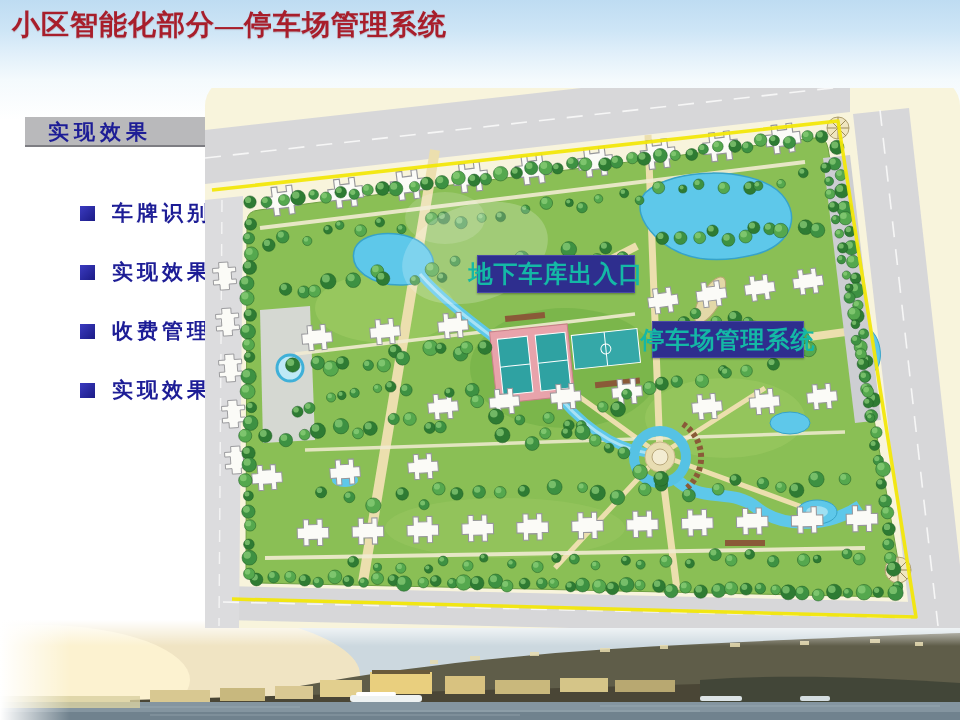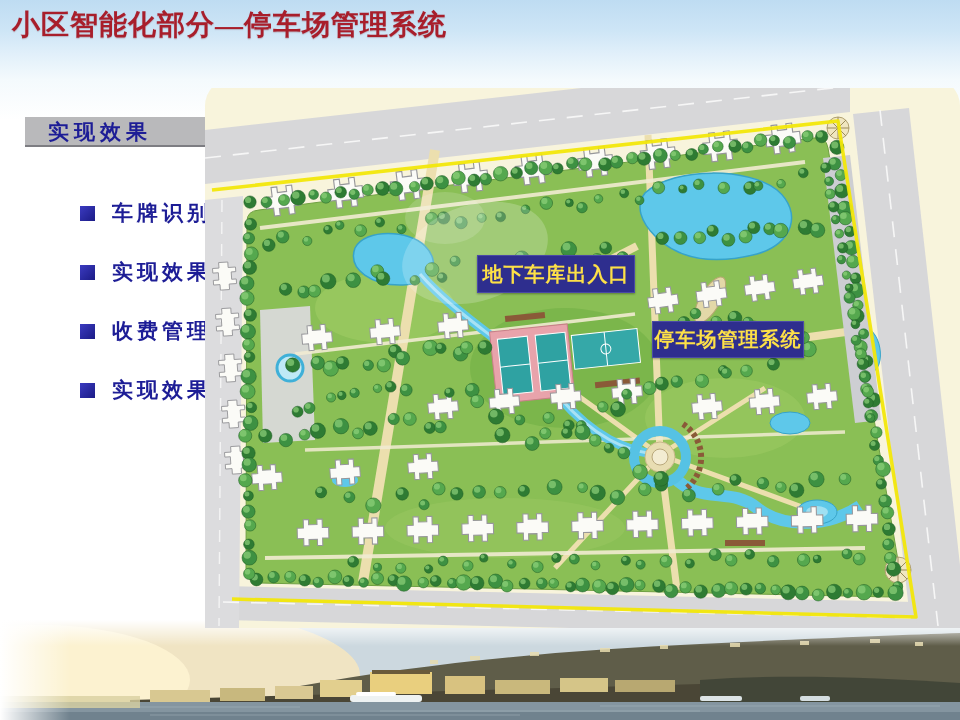--- a/index.html
+++ b/index.html
@@ -29,21 +29,21 @@
     background:linear-gradient(135deg,#3b3bc0,#1b1b86);
   }
   .bullet-label{
     color:#1d1d96;font-family:"Liberation Serif",serif;font-weight:bold;
     font-size:21px;letter-spacing:4px;white-space:nowrap;
   }
   .map-wrap{position:absolute;left:205px;top:88px;width:755px;height:540px;z-index:2;}
   .map-wrap svg{display:block;}
   .map-label{
     position:absolute;z-index:3;background:#2e2e8e;border:1px solid #4a4aa6;
-    color:#fde047;font-size:20px;font-weight:bold;letter-spacing:1px;
+    color:#14b8a6;font-size:24px;font-weight:bold;letter-spacing:1px;
     display:flex;align-items:center;justify-content:center;
     box-shadow:0 1px 2px rgba(0,0,0,.35);white-space:nowrap;
   }
   .map-label.garage{left:477px;top:255px;width:156px;height:36px;}
   .map-label.main{left:652px;top:321px;width:150px;height:35px;}
   .footer-photo{position:absolute;left:0;top:620px;width:960px;height:100px;z-index:1;}
   .photo-fade-top{
     position:absolute;left:0;top:0;width:960px;height:26px;
     background:linear-gradient(180deg,#ffffff 0%,rgba(255,255,255,0) 100%);
   }

